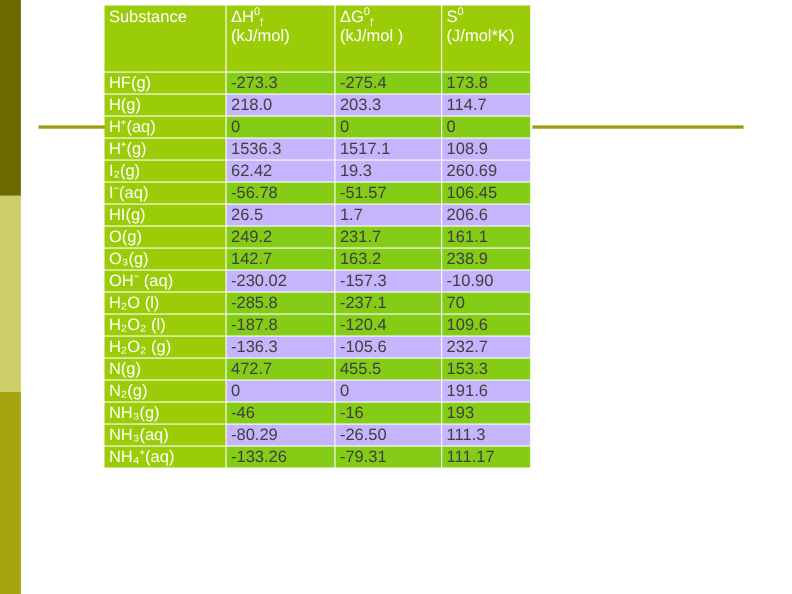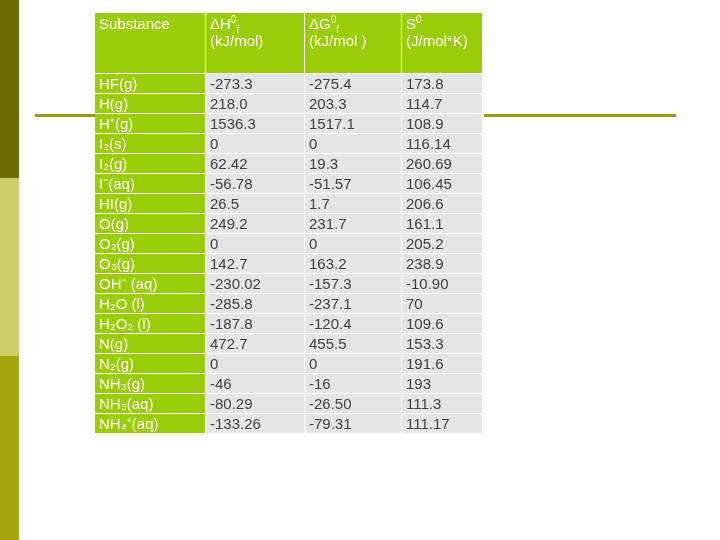--- a/index.html
+++ b/index.html
@@ -33,21 +33,21 @@
     position: absolute;
     height: 3px;
   }
   #rule-left  { left: 35px;  top: 114px; width: 62px; }
   #rule-right { left: 484px; top: 114px; width: 192px; }
 
   
   #thermo-table {
     position: absolute;
     left: 94px;
-    top: 12px;
+    top: 4px;
     width: 386px;
     border-collapse: separate;
     border-spacing: 1px 1px;
     table-layout: fixed;
   }
   #thermo-table col.c-sub  { width: 110px; }
   #thermo-table col.c-dh   { width: 98px;  }
   #thermo-table col.c-dg   { width: 96px;  }
   #thermo-table col.c-s    { width: 80px;  }
 
@@ -68,22 +68,22 @@
     text-align: left;
     vertical-align: top;
     padding: 1px 0 1px 4px;
     height: 17px;
     color: #404040;
   }
   #thermo-table td.substance {
     background: #9acd07;
     color: #ffffff;
   }
-  #thermo-table tr.odd  td.val { background: #e5e5e5; }
-  #thermo-table tr.even td.val { background: #e5e5e5; }
+  #thermo-table tr.odd  td.val { background: #84cc16; }
+  #thermo-table tr.even td.val { background: #c4b5fd; }
 
   sup, sub {
     font-size: 10px;
     line-height: 0;
   }
 </style>
 </head>
 <body>
 
 <div id="side-bar">
@@ -127,32 +127,32 @@
         <td class="val">-273.3</td>
         <td class="val">-275.4</td>
         <td class="val">173.8</td>
       </tr>
       <tr class="even">
         <td class="substance">H(g)</td>
         <td class="val">218.0</td>
         <td class="val">203.3</td>
         <td class="val">114.7</td>
       </tr>
+      <tr class="odd">
+        <td class="substance">H⁺(aq)</td>
+        <td class="val">0</td>
+        <td class="val">0</td>
+        <td class="val">0</td>
+      </tr>
       <tr class="even">
         <td class="substance">H⁺(g)</td>
         <td class="val">1536.3</td>
         <td class="val">1517.1</td>
         <td class="val">108.9</td>
       </tr>
-      <tr class="odd">
-        <td class="substance">I₂(s)</td>
-        <td class="val">0</td>
-        <td class="val">0</td>
-        <td class="val">116.14</td>
-      </tr>
       <tr class="even">
         <td class="substance">I₂(g)</td>
         <td class="val">62.42</td>
         <td class="val">19.3</td>
         <td class="val">260.69</td>
       </tr>
       <tr class="odd">
         <td class="substance">I⁻(aq)</td>
         <td class="val">-56.78</td>
         <td class="val">-51.57</td>
@@ -163,26 +163,20 @@
         <td class="val">26.5</td>
         <td class="val">1.7</td>
         <td class="val">206.6</td>
       </tr>
       <tr class="odd">
         <td class="substance">O(g)</td>
         <td class="val">249.2</td>
         <td class="val">231.7</td>
         <td class="val">161.1</td>
       </tr>
-      <tr class="even">
-        <td class="substance">O₂(g)</td>
-        <td class="val">0</td>
-        <td class="val">0</td>
-        <td class="val">205.2</td>
-      </tr>
       <tr class="odd">
         <td class="substance">O₃(g)</td>
         <td class="val">142.7</td>
         <td class="val">163.2</td>
         <td class="val">238.9</td>
       </tr>
       <tr class="even">
         <td class="substance">OH⁻ (aq)</td>
         <td class="val">-230.02</td>
         <td class="val">-157.3</td>
@@ -193,20 +187,26 @@
         <td class="val">-285.8</td>
         <td class="val">-237.1</td>
         <td class="val">70</td>
       </tr>
       <tr class="odd">
         <td class="substance">H₂O₂ (l)</td>
         <td class="val">-187.8</td>
         <td class="val">-120.4</td>
         <td class="val">109.6</td>
       </tr>
+      <tr class="even">
+        <td class="substance">H₂O₂ (g)</td>
+        <td class="val">-136.3</td>
+        <td class="val">-105.6</td>
+        <td class="val">232.7</td>
+      </tr>
       <tr class="odd">
         <td class="substance">N(g)</td>
         <td class="val">472.7</td>
         <td class="val">455.5</td>
         <td class="val">153.3</td>
       </tr>
       <tr class="even">
         <td class="substance">N₂(g)</td>
         <td class="val">0</td>
         <td class="val">0</td>

